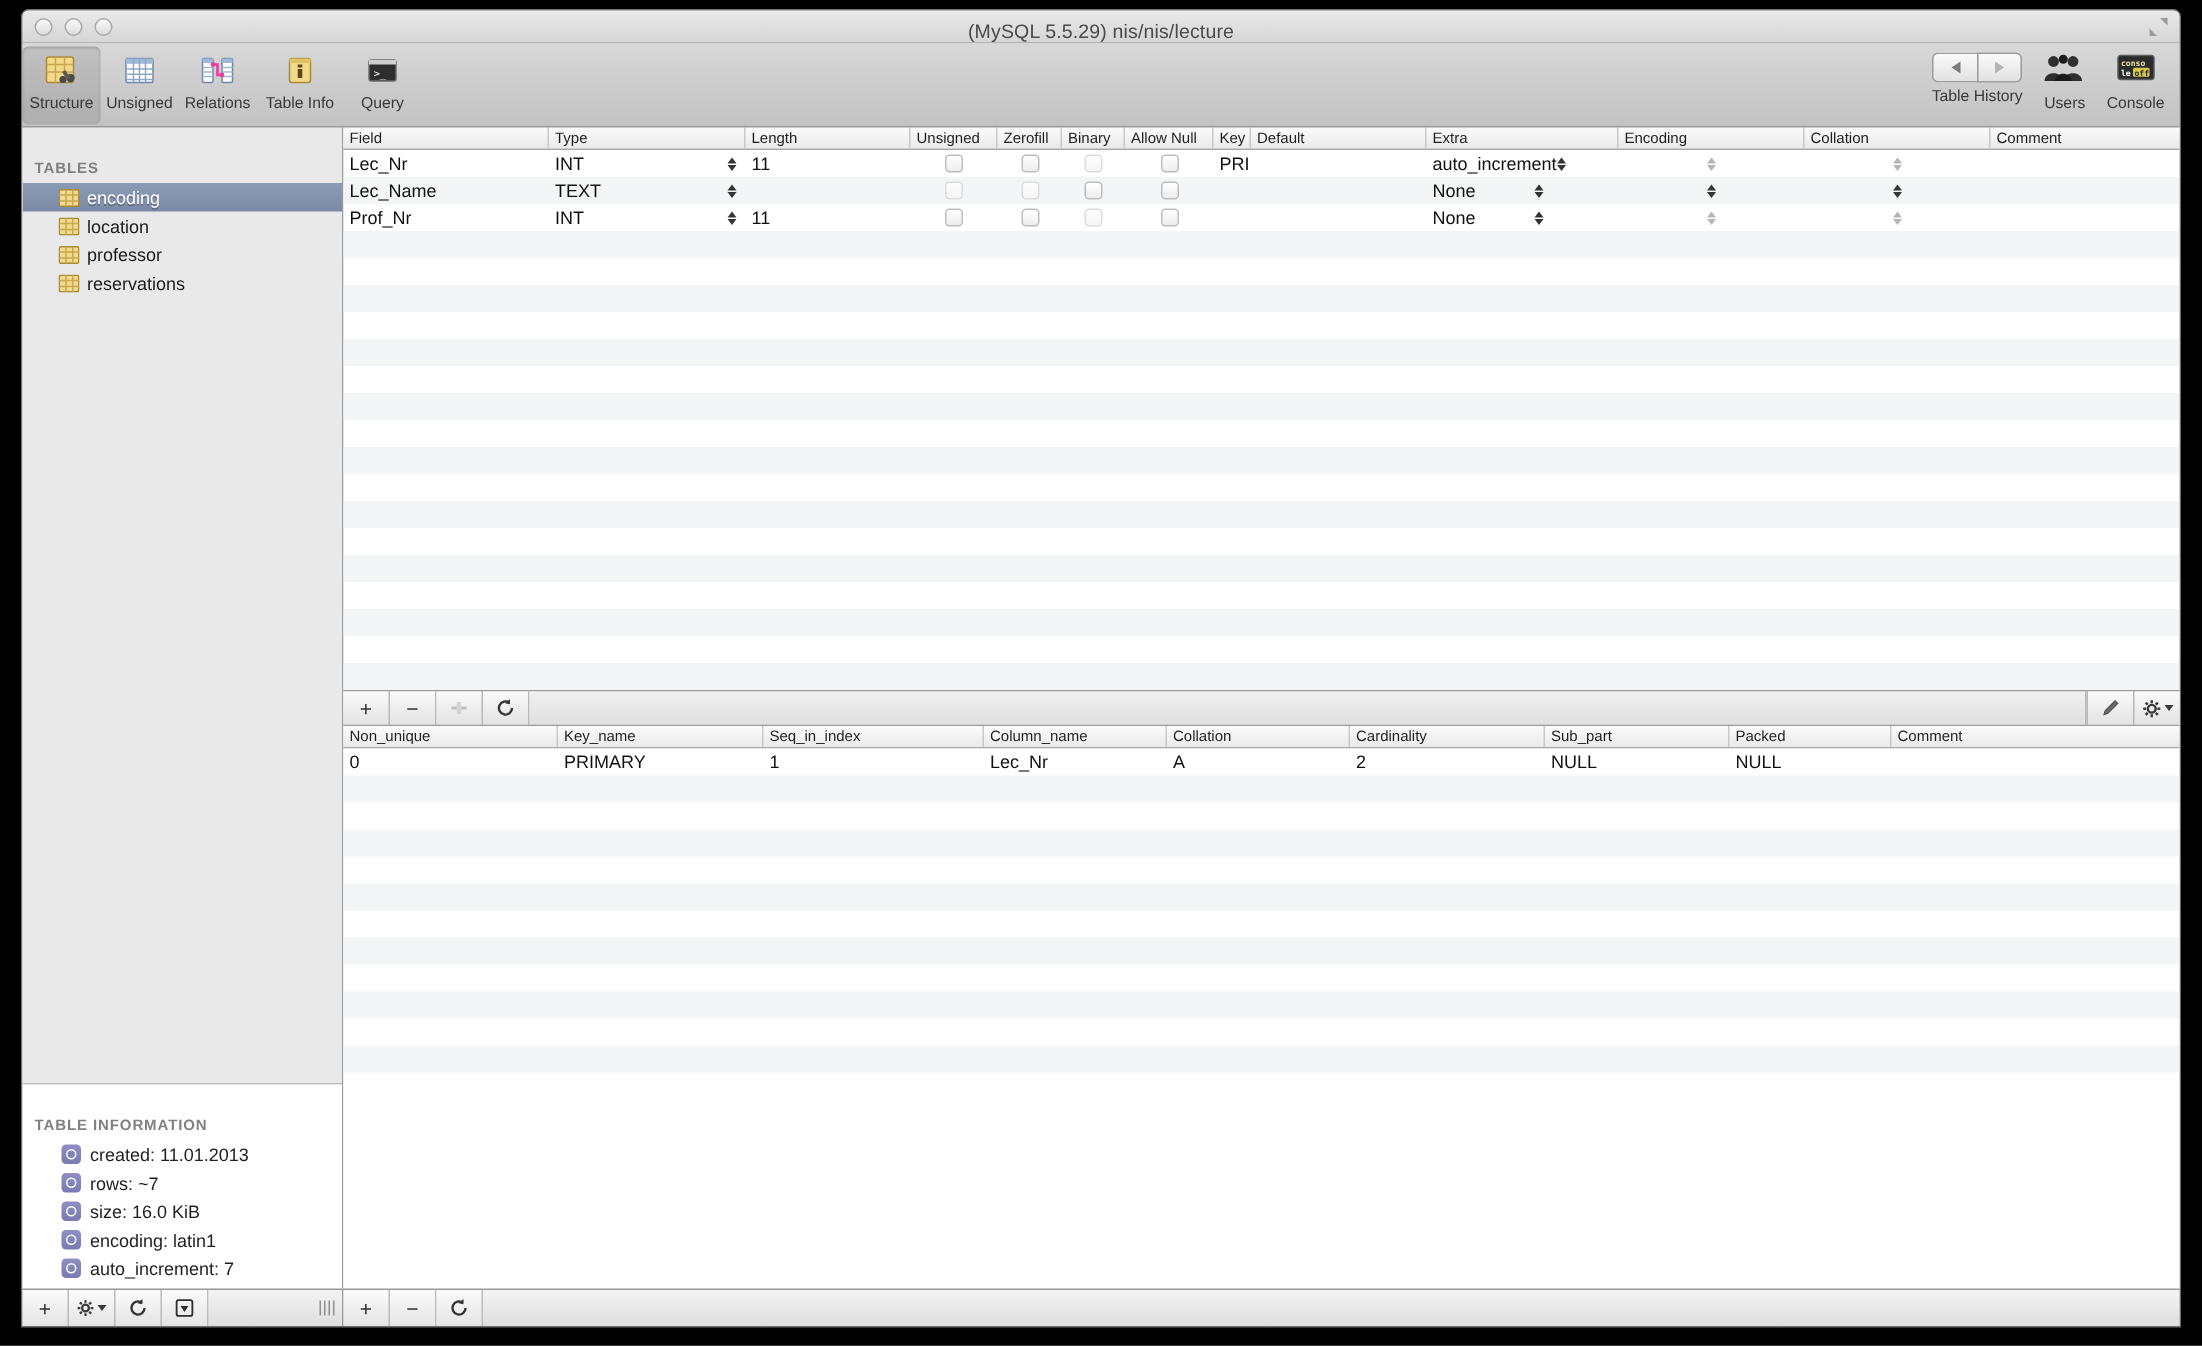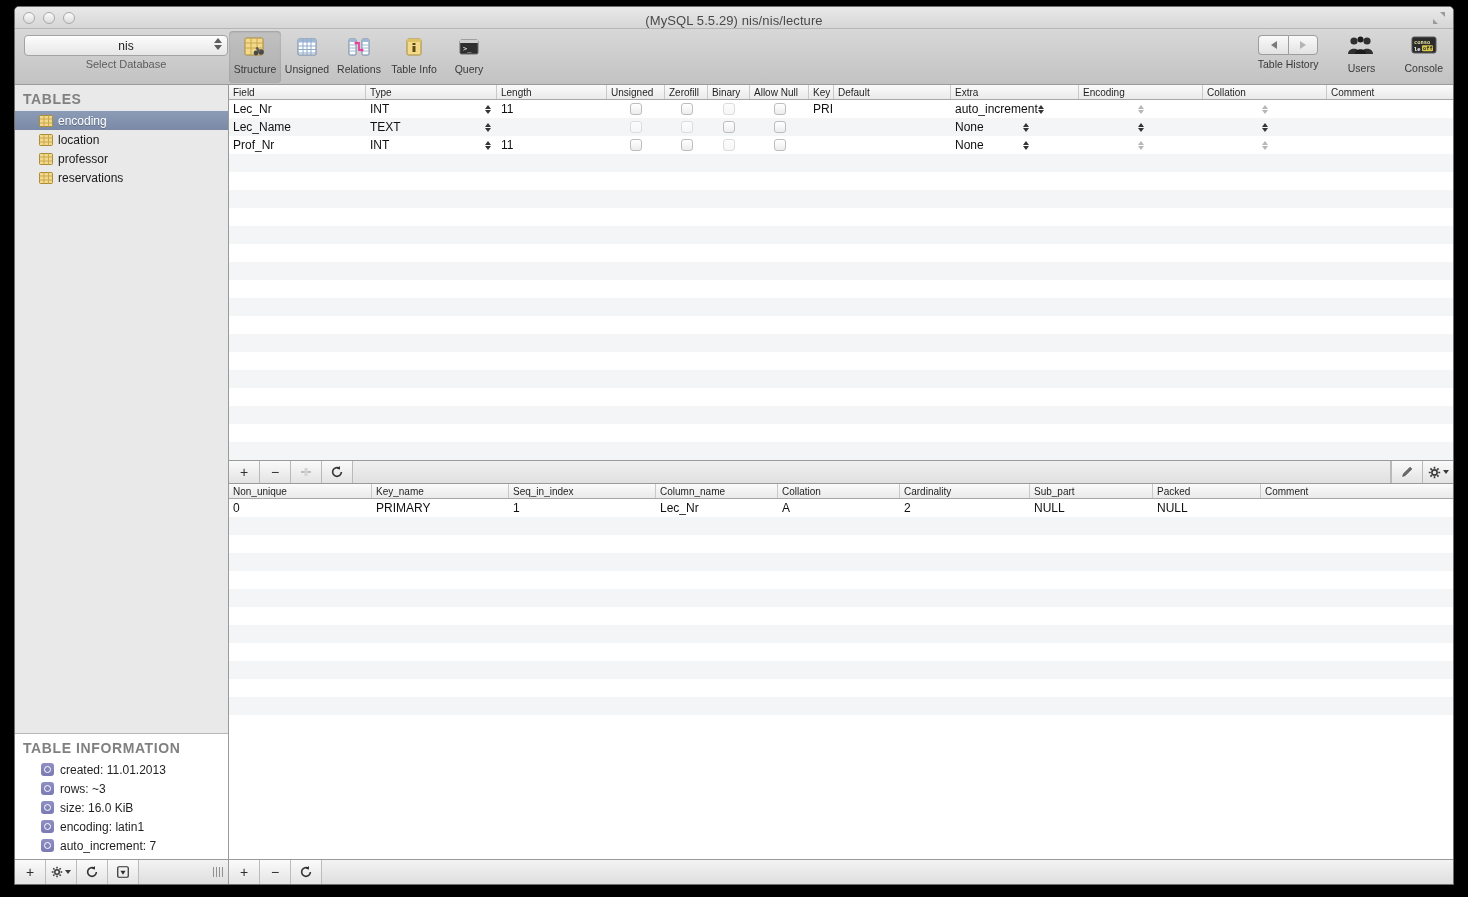--- a/index.html
+++ b/index.html
@@ -87,21 +87,21 @@
   .tabitem.selected {
     background: rgba(0,0,0,.10);
     box-shadow: inset 0 1px 2px rgba(0,0,0,.18);
   }
   .tabitem .ico { height: 26px; display:flex; align-items:center; }
   .tabitem .lbl { font-size: 10.5px; color: #393939; margin-top: 2px; white-space: nowrap; }
   .tabitem.w-wide { width: 58px; }
 
   .toolbar-right {
     position: absolute; right: 4px; top: 2px;
-    display: flex; align-items: flex-start; gap: 16px;
+    display: flex; align-items: flex-start; gap: 1px;
   }
   .tb-grp { display:flex; flex-direction: column; align-items:center; padding: 4px 6px 0; }
   .tb-grp .lbl { font-size: 10.5px; color: #393939; margin-top: 3px; white-space: nowrap; }
   .navseg { display:flex; height:20px; }
   .navbtn {
     width: 30px; height: 20px;
     background: linear-gradient(to bottom,#fafafa,#e2e2e2);
     border: 1px solid #9d9d9d;
     display:flex; align-items:center; justify-content:center;
   }
@@ -115,22 +115,22 @@
 
   
   .sidebar {
     width: 214px; flex: 0 0 214px;
     background: #e9e9e9;
     border-right: 1px solid #9a9a9a;
     display: flex; flex-direction: column; min-height: 0;
   }
   .tables-pane { flex: 1; display:flex; flex-direction:column; min-height:0; background:#e9e9e9; }
   .pane-head {
-    font-size: 14px; font-weight: bold; color: #808080;
-    letter-spacing: .6px; padding: 6px 0 4px 8px;
+    font-size: 10px; font-weight: bold; color: #808080;
+    letter-spacing: .6px; padding: 6px 0 4px 8px; margin-top: 16px;
   }
   .tlist { flex:1; overflow:hidden; }
   .trow {
     height: 19px; display:flex; align-items:center;
     padding-left: 24px; font-size: 12px; color:#1a1a1a;
   }
   .trow.sel {
     background: linear-gradient(to bottom,#8c9bb5,#7a8aa6);
     color:#fff;
     text-shadow: 0 1px 0 rgba(0,0,0,.25);
@@ -245,30 +245,20 @@
     </div>
     <div class="title-text">(MySQL 5.5.29) nis/nis/lecture</div>
     <svg class="fullscreen-ico" viewBox="0 0 16 16">
       <path d="M9 2 L14 2 L14 7 Z" fill="#9a9a9a"></path>
       <path d="M7 14 L2 14 L2 9 Z" fill="#9a9a9a"></path>
     </svg>
   </div>
 
   <div class="toolbar">
 
-    <div class="db-picker-wrap">
-      <div class="db-picker">
-        <span>nis</span>
-        <span class="stepper">
-            <i class="up"></i>
-            <i class="dn"></i>
-          </span>
-      </div>
-      <div class="db-label">Select Database</div>
-    </div>
 
     <div class="tabs">
 
       <div class="tabitem selected">
         <span class="ico">
           <svg width="26" height="24" viewBox="0 0 26 24">
             <rect x="3" y="2" width="18" height="17" rx="1.5" fill="#f3d98a" stroke="#a98b34" stroke-width="1"></rect>
             <path d="M3 7h18M3 12h18M9 2v17M15 2v17" stroke="#c9a84e" stroke-width="1" fill="none"></path>
             <path d="M3 19 L21 2" stroke="#e3c572" stroke-width="0" fill="none"></path>
             <g transform="translate(11,10)">
@@ -414,21 +404,21 @@
       <div class="sb-sep"></div>
       <div class="info-pane">
         <div class="pane-head">TABLE INFORMATION</div>
         <div id="info-list">
             <div class="irow">
               <span class="bico"></span>
               <span>created: 11.01.2013</span>
             </div>
             <div class="irow">
               <span class="bico"></span>
-              <span>rows: ~3</span>
+              <span>rows: ~7</span>
             </div>
             <div class="irow">
               <span class="bico"></span>
               <span>size: 16.0 KiB</span>
             </div>
             <div class="irow">
               <span class="bico"></span>
               <span>encoding: latin1</span>
             </div>
             <div class="irow">

